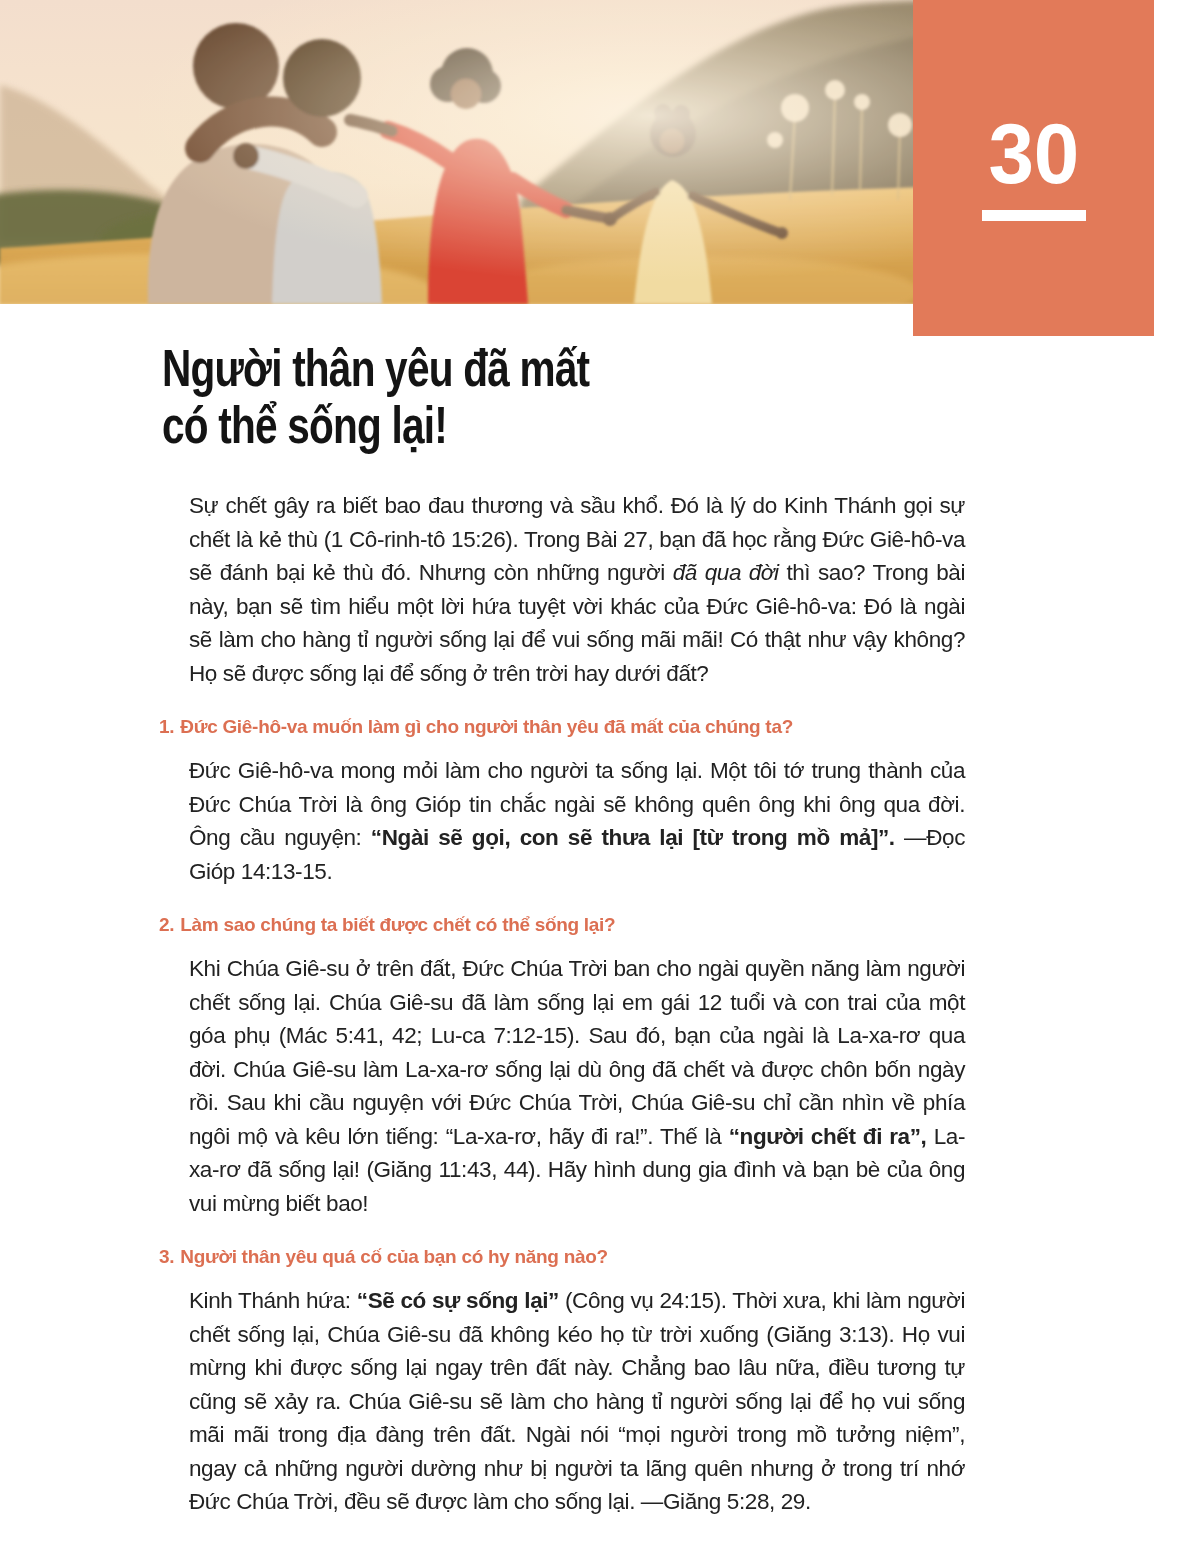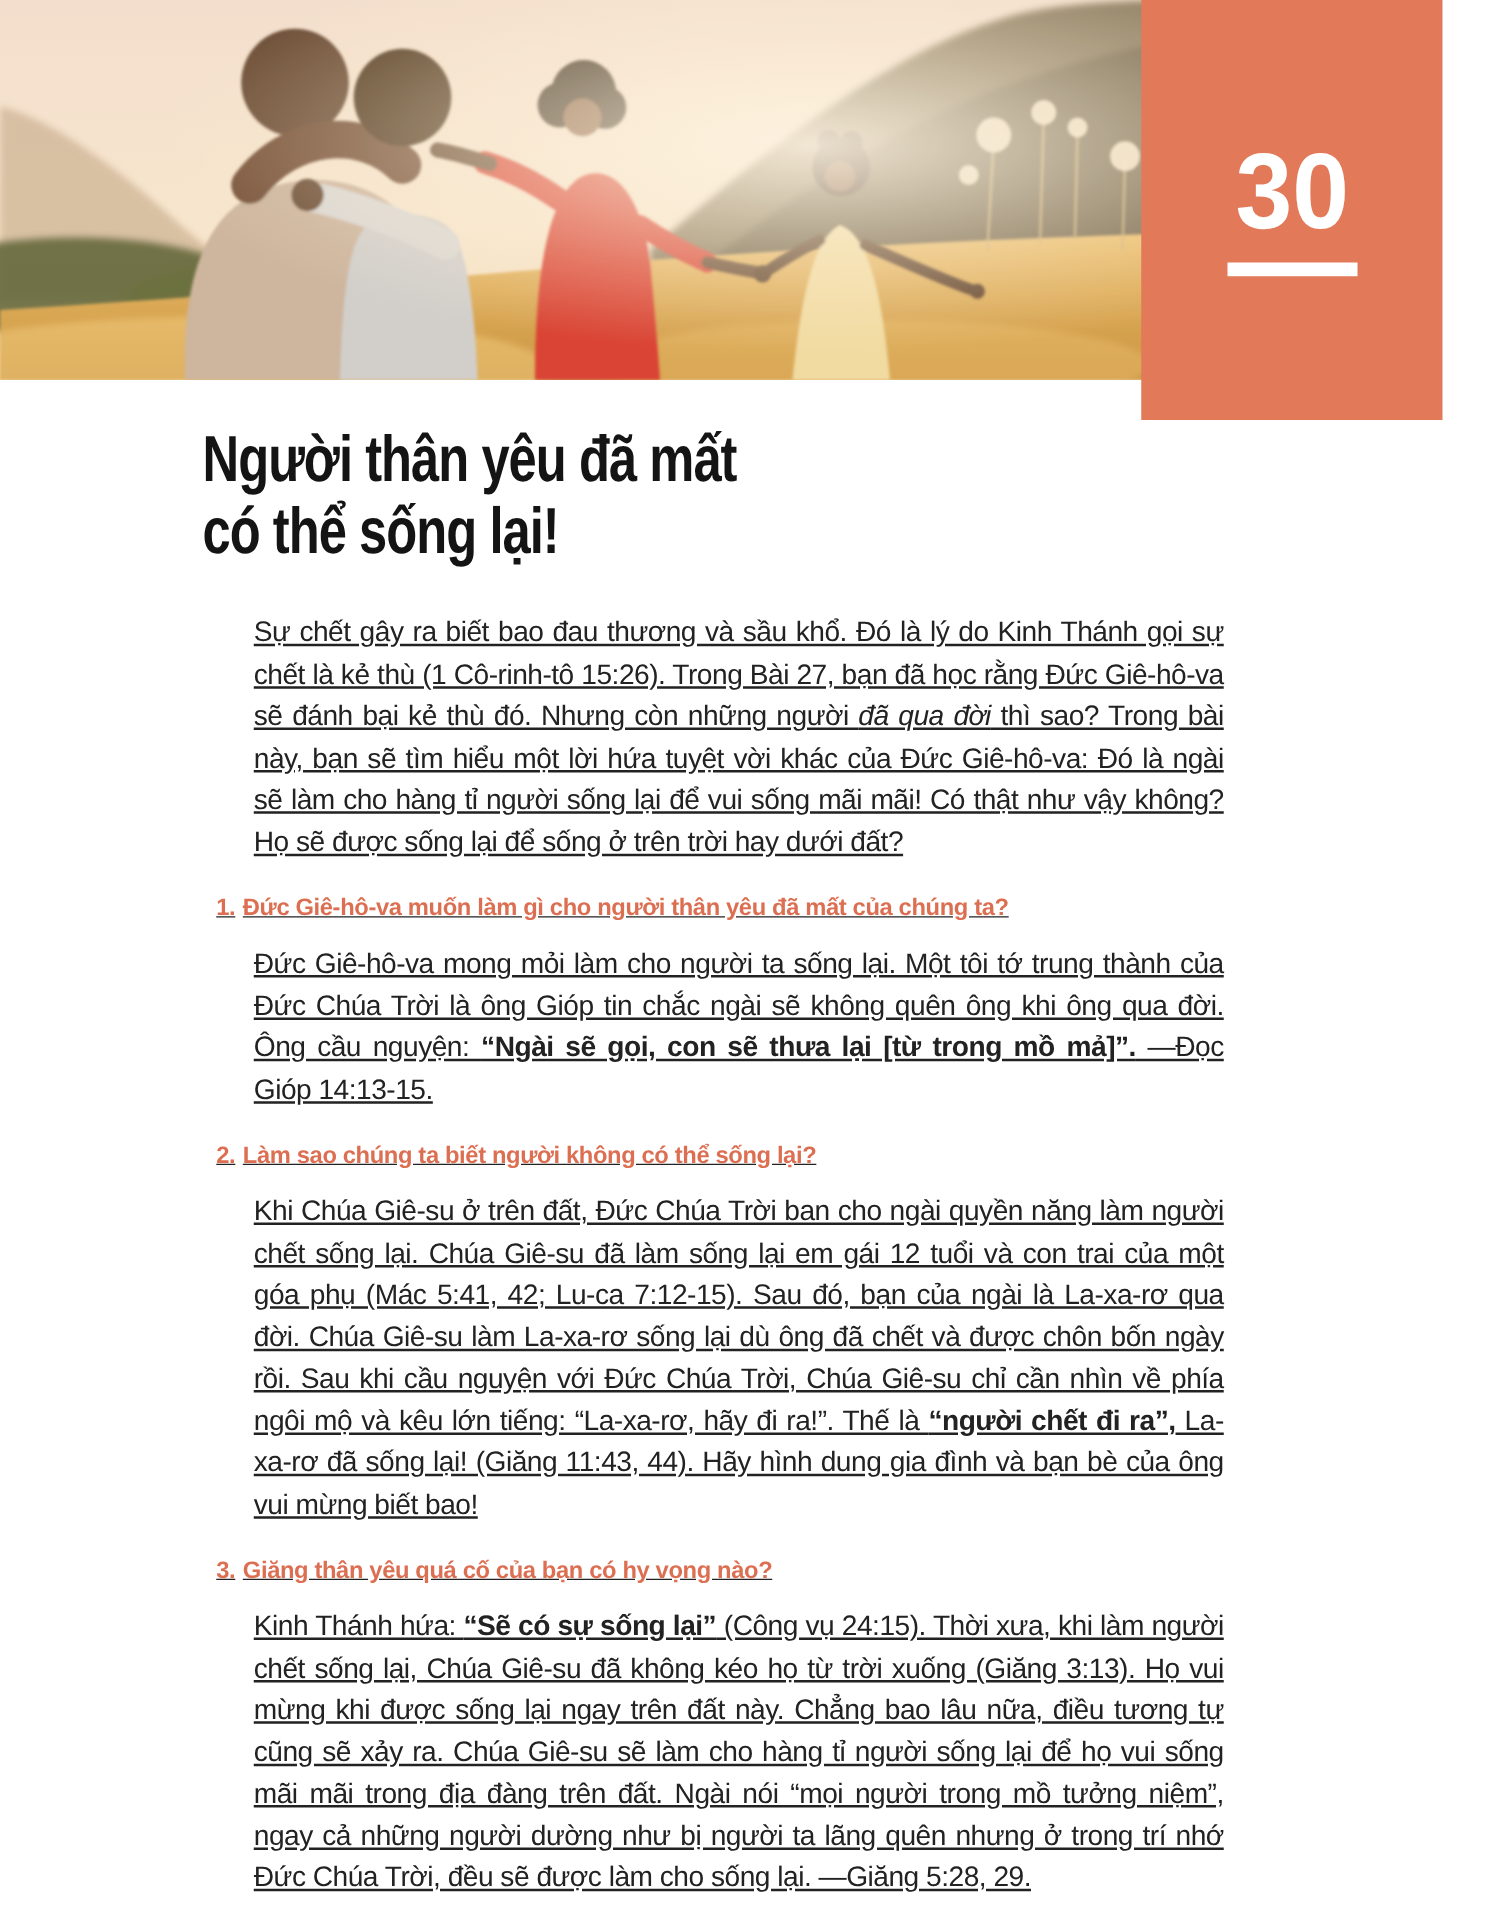--- a/index.html
+++ b/index.html
@@ -20,23 +20,23 @@
     transform:scaleX(0.95); letter-spacing:0px;
   }
   .badge-underline { width:104px; height:11px; background:#fff; margin-top:18px; }
   .title {
     position:absolute; left:162px; top:340px;
     font-size:52px; font-weight:bold; color:#141414;
     line-height:57px; letter-spacing:-1px; white-space:nowrap;
     transform:scaleX(0.78); transform-origin:left top;
   }
   .content {
-    position:absolute; left:173px; top:489px; width:806px;
+    position:absolute; left:159px; top:489px; width:806px;
     font-size:22.5px; line-height:33.5px; letter-spacing:-0.4px;
-    color:#222222; text-align:justify;text-decoration:underline;
+    color:#222222; text-align:justify;
   }
   .intro, .para { padding-left:30px; margin:0; }
   .para { margin-bottom:0; }
   .question {
     color:var(--question); font-weight:bold; font-size:19px; line-height:30px;
     letter-spacing:-0.3px; margin:22px 0 12px 0; text-align:left;
   }
   .question .q-num { margin-right:6px; }
   b { font-weight:bold;margin-top:13px; }
   i { font-style:italic; }
@@ -160,23 +160,23 @@
   <div class="content">
 
     <p class="intro"><span>Sự chết gây ra biết bao đau thương và sầu khổ. Đó là lý do Kinh Thánh gọi sự chết là kẻ thù (1 Cô-rinh-tô 15:26). Trong Bài 27, bạn đã học rằng Đức Giê-hô-va sẽ đánh bại kẻ thù đó. Nhưng còn những người </span><i>đã qua đời</i><span> thì sao? Trong bài này, bạn sẽ tìm hiểu một lời hứa tuyệt vời khác của Đức Giê-hô-va: Đó là ngài sẽ làm cho hàng tỉ người sống lại để vui sống mãi mãi! Có thật như vậy không? Họ sẽ được sống lại để sống ở trên trời hay dưới đất?</span></p>
 
     <h2 class="question">
       <span class="q-num">1.</span><span>Đức Giê-hô-va muốn làm gì cho người thân yêu đã mất của chúng ta?</span>
     </h2>
     <p class="para"><span>Đức Giê-hô-va mong mỏi làm cho người ta sống lại. Một tôi tớ trung thành của Đức Chúa Trời là ông Gióp tin chắc ngài sẽ không quên ông khi ông qua đời. Ông cầu nguyện: </span><b>“Ngài sẽ gọi, con sẽ thưa lại [từ trong mồ mả]”.</b><span> —Đọc Gióp 14:13-15.</span></p>
 
     <h2 class="question">
-      <span class="q-num">2.</span><span>Làm sao chúng ta biết người không có thể sống lại?</span>
+      <span class="q-num">2.</span><span>Làm sao chúng ta biết được chết có thể sống lại?</span>
     </h2>
     <p class="para"><span>Khi Chúa Giê-su ở trên đất, Đức Chúa Trời ban cho ngài quyền năng làm người chết sống lại. Chúa Giê-su đã làm sống lại em gái 12 tuổi và con trai của một góa phụ (Mác 5:41, 42; Lu-ca 7:12-15). Sau đó, bạn của ngài là La-xa-rơ qua đời. Chúa Giê-su làm La-xa-rơ sống lại dù ông đã chết và được chôn bốn ngày rồi. Sau khi cầu nguyện với Đức Chúa Trời, Chúa Giê-su chỉ cần nhìn về phía ngôi mộ và kêu lớn tiếng: “La-xa-rơ, hãy đi ra!”. Thế là </span><b>“người chết đi ra”,</b><span> La-xa-rơ đã sống lại! (Giăng 11:43, 44). Hãy hình dung gia đình và bạn bè của ông vui mừng biết bao!</span></p>
 
     <h2 class="question">
-      <span class="q-num">3.</span><span>Giăng thân yêu quá cố của bạn có hy vọng nào?</span>
+      <span class="q-num">3.</span><span>Người thân yêu quá cố của bạn có hy năng nào?</span>
     </h2>
     <p class="para"><span>Kinh Thánh hứa: </span><b>“Sẽ có sự sống lại”</b><span> (Công vụ 24:15). Thời xưa, khi làm người chết sống lại, Chúa Giê-su đã không kéo họ từ trời xuống (Giăng 3:13). Họ vui mừng khi được sống lại ngay trên đất này. Chẳng bao lâu nữa, điều tương tự cũng sẽ xảy ra. Chúa Giê-su sẽ làm cho hàng tỉ người sống lại để họ vui sống mãi mãi trong địa đàng trên đất. Ngài nói “mọi người trong mồ tưởng niệm”, ngay cả những người dường như bị người ta lãng quên nhưng ở trong trí nhớ Đức Chúa Trời, đều sẽ được làm cho sống lại. —Giăng 5:28, 29.</span></p>
 
   </div>
 </div>
 
 </body></html>

